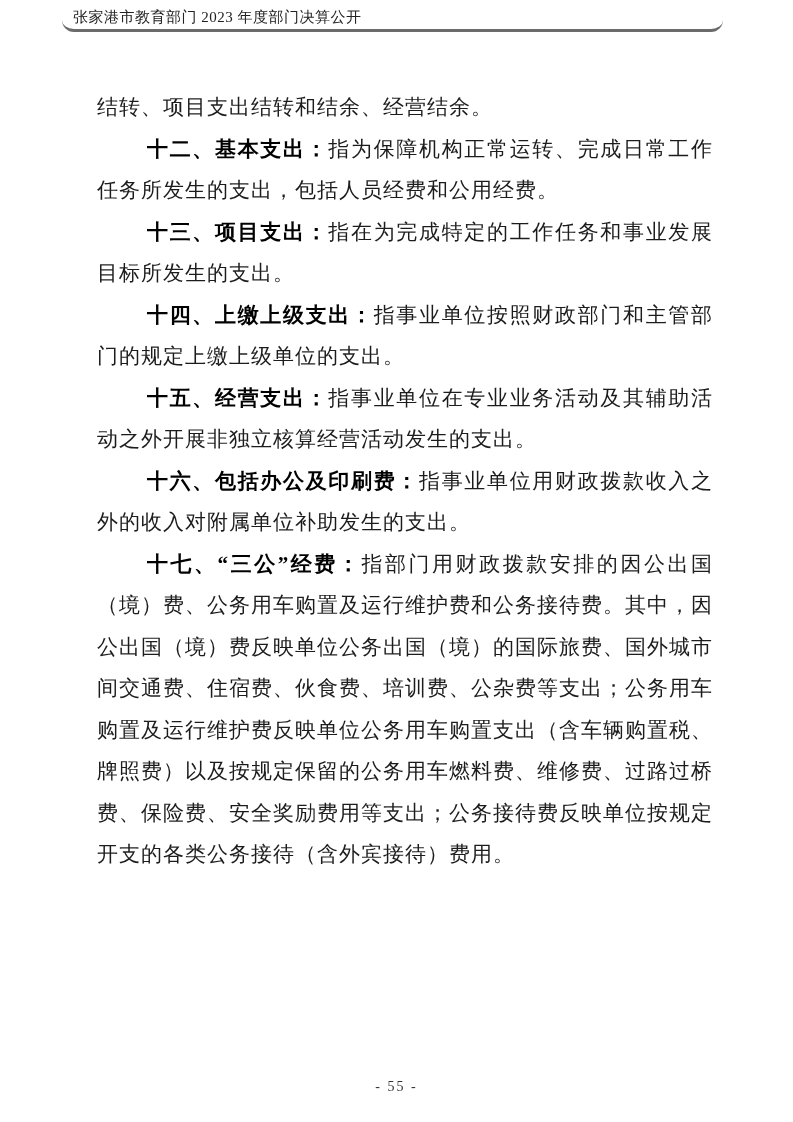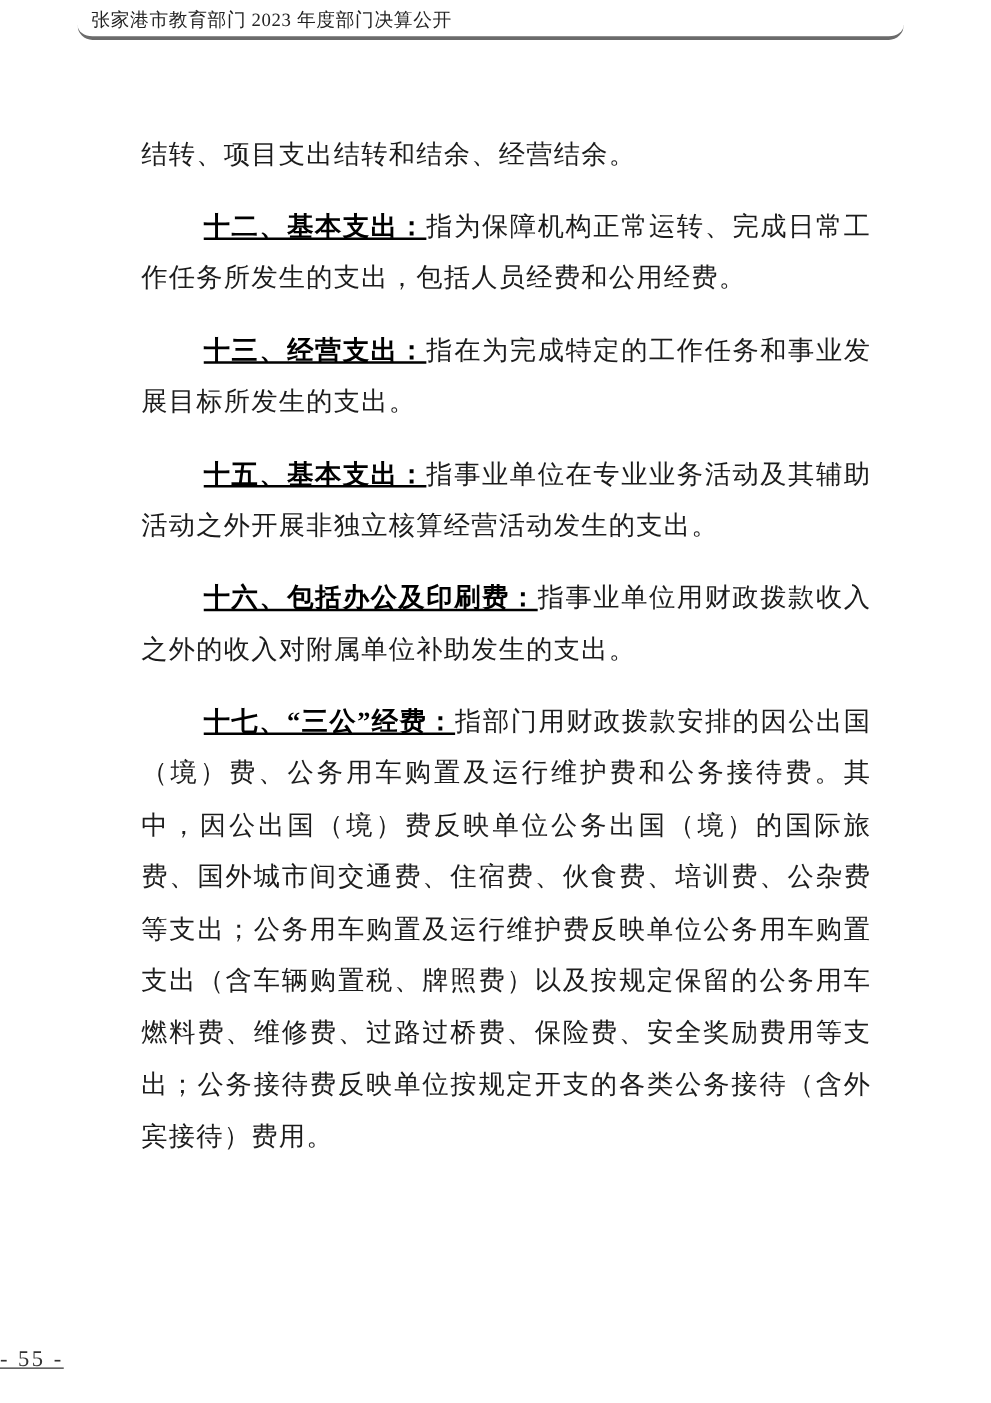--- a/index.html
+++ b/index.html
@@ -40,56 +40,55 @@
     left: 97px;
     top: 87px;
     width: 616px;
     font-size: 21px;
     line-height: 41.5px;
     text-align: justify;
     letter-spacing: 1px;
     color: var(--text-color);
   }
   .para {
-    margin: 16px;
+    margin: 0;
     text-indent: 50px;
   }
   .para.no-indent { text-indent: 0; }
   .para b {
     font-weight: bold;
     color: var(--heading-color);
-    text-decoration: underline;
   }
   .footer {
     position: absolute;
     left: 0;
     right: 0;
     top: 1077px;
-    text-align: left;
-    font-size: 18px;
+    text-align: center;
+    font-size: 14px;
     line-height: 20px;
     color: #333333;
     letter-spacing: 2px;
-    text-decoration: underline;
   }
 </style>
 </head>
 <body>
 
 <div class="page">
 
   <div class="header">
     <div class="header-title">张家港市教育部门 2023 年度部门决算公开</div>
   </div>
 
   <div class="content">
       <p class="para no-indent"><span>结转、项目支出结转和结余、经营结余。</span></p>
       <p class="para"><b>十二、基本支出：</b><span>指为保障机构正常运转、完成日常工作任务所发生的支出，包括人员经费和公用经费。</span></p>
-      <p class="para"><b>十三、经营支出：</b><span>指在为完成特定的工作任务和事业发展目标所发生的支出。</span></p>
-      <p class="para"><b>十五、基本支出：</b><span>指事业单位在专业业务活动及其辅助活动之外开展非独立核算经营活动发生的支出。</span></p>
+      <p class="para"><b>十三、项目支出：</b><span>指在为完成特定的工作任务和事业发展目标所发生的支出。</span></p>
+      <p class="para"><b>十四、上缴上级支出：</b><span>指事业单位按照财政部门和主管部门的规定上缴上级单位的支出。</span></p>
+      <p class="para"><b>十五、经营支出：</b><span>指事业单位在专业业务活动及其辅助活动之外开展非独立核算经营活动发生的支出。</span></p>
       <p class="para"><b>十六、包括办公及印刷费：</b><span>指事业单位用财政拨款收入之外的收入对附属单位补助发生的支出。</span></p>
       <p class="para"><b>十七、“三公”经费：</b><span>指部门用财政拨款安排的因公出国（境）费、公务用车购置及运行维护费和公务接待费。其中，因公出国（境）费反映单位公务出国（境）的国际旅费、国外城市间交通费、住宿费、伙食费、培训费、公杂费等支出；公务用车购置及运行维护费反映单位公务用车购置支出（含车辆购置税、牌照费）以及按规定保留的公务用车燃料费、维修费、过路过桥费、保险费、安全奖励费用等支出；公务接待费反映单位按规定开支的各类公务接待（含外宾接待）费用。</span></p>
     </div>
 
   <div class="footer">
     <span>- 55 -</span>
   </div>
 
 </div>
 

